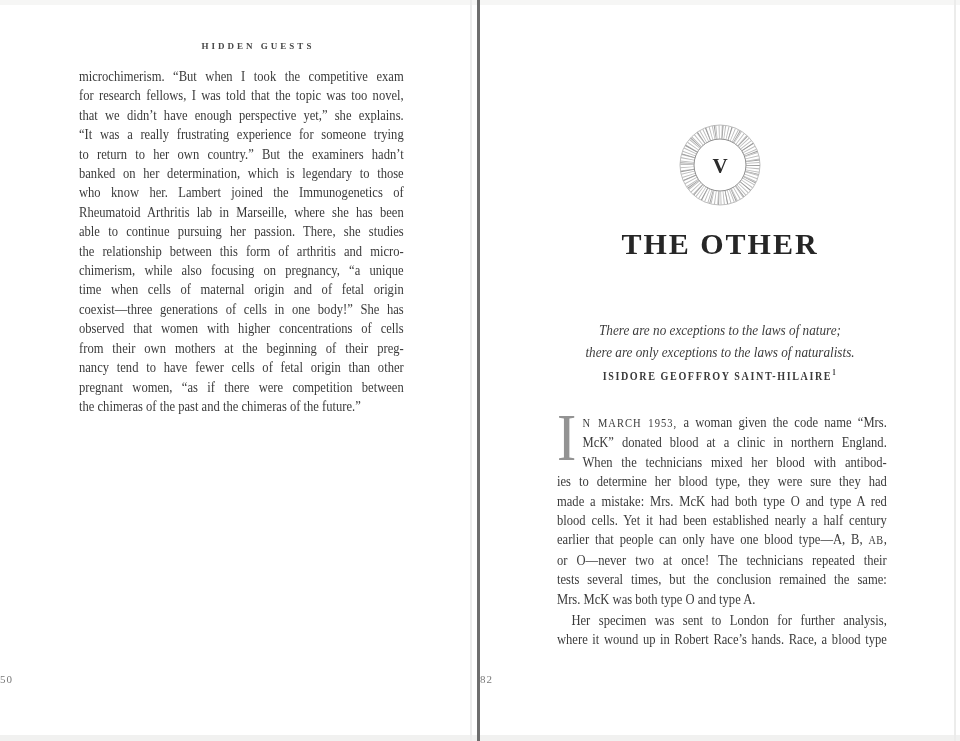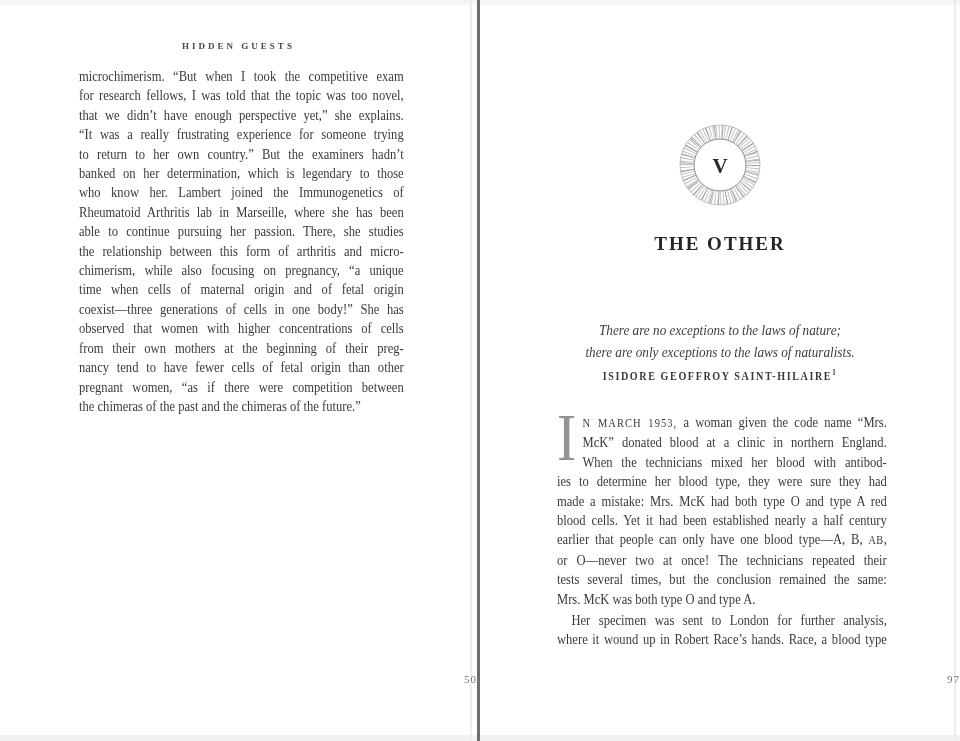--- a/index.html
+++ b/index.html
@@ -16,21 +16,21 @@
   .spread{position:absolute;inset:0;background:#ffffff;}
 
   
   .edge-top{position:absolute;top:0;left:0;right:0;height:5px;background:#f6f6f5;}
   .edge-bottom{position:absolute;bottom:0;left:0;right:0;height:6px;background:#f1f1f0;}
   .edge-right{position:absolute;top:0;bottom:0;right:4px;width:2px;background:#ececeb;}
   .spine-shadow{position:absolute;top:0;bottom:0;left:470px;width:2px;background:#ededed;}
   .spine{position:absolute;top:0;bottom:0;left:477px;width:3px;background:var(--spine);}
 
   .page{position:absolute;top:0;bottom:0;}
-  .page-left{left:0;width:477px;}
+  .page-left{left:0;width:477px;padding-left:39px;}
   .page-right{left:480px;width:480px;}
 
   .running-header{position:absolute;top:41px;left:0;right:0;text-align:center;
     font-size:9px;font-weight:bold;letter-spacing:3px;color:#474747;}
 
   
   .body-block{position:absolute;font-size:14.8px;line-height:19.4px;color:var(--text);
     transform:scaleX(0.85);transform-origin:0 0;}
   .body-left{left:79px;top:67px;width:382px;}
   .body-right{left:77px;top:413px;width:388px;}
@@ -42,30 +42,30 @@
 
   .dropcap{position:absolute;left:0;top:-10px;font-size:68px;line-height:1;
     color:var(--dropcap);font-family:"Liberation Serif",serif;}
   .sc{font-size:12.4px;letter-spacing:1.2px;}
   .sc-inline{font-size:12px;letter-spacing:0.6px;}
   .para2{margin-top:2px;}
 
   .ornament{position:absolute;top:123px;left:0;right:0;display:flex;justify-content:center;}
 
   .chapter-title{position:absolute;top:224px;left:0;right:0;margin:0;text-align:center;
-    font-size:19px;line-height:39px;font-weight:bold;letter-spacing:2px;
+    font-size:30px;line-height:39px;font-weight:bold;letter-spacing:2px;
     color:var(--heading);}
 
   .epigraph{position:absolute;top:320px;left:0;right:0;text-align:center;
     transform:scaleX(0.88);transform-origin:50% 0;}
   .eline{font-style:italic;font-size:15px;line-height:21.5px;color:#3c3c3c;}
   .attribution{margin-top:5px;font-size:11.5px;font-weight:bold;letter-spacing:1.8px;color:#3a3a3a;}
   .attribution sup{font-size:8px;vertical-align:super;}
 
-  .folio{position:absolute;top:673px;left:0;right:0;text-align:right;
+  .folio{position:absolute;top:673px;left:0;right:0;text-align:left;
     font-size:11px;letter-spacing:1px;color:var(--muted);}
 </style>
 </head>
 <body>
 
 <div class="spread">
 
   <div class="edge-top"></div>
   <div class="edge-bottom"></div>
   <div class="edge-right"></div>
@@ -132,16 +132,16 @@
       <div class="line"><span>earlier that people can only have one blood type—A, B, </span><span class="sc-inline">AB</span><span>,</span></div>
       <div class="line">or O—never two at once! The technicians repeated their</div>
       <div class="line">tests several times, but the conclusion remained the same:</div>
       <div class="line para-end">Mrs. McK was both type O and type A.</div>
       <div class="para2">
         <div class="line indent">Her specimen was sent to London for further analysis,</div>
         <div class="line">where it wound up in Robert Race’s hands. Race, a blood type</div>
       </div>
     </div>
 
-    <div class="folio">97</div>
+    <div class="folio">82</div>
   </div>
 
 </div>
 
 </body></html>

